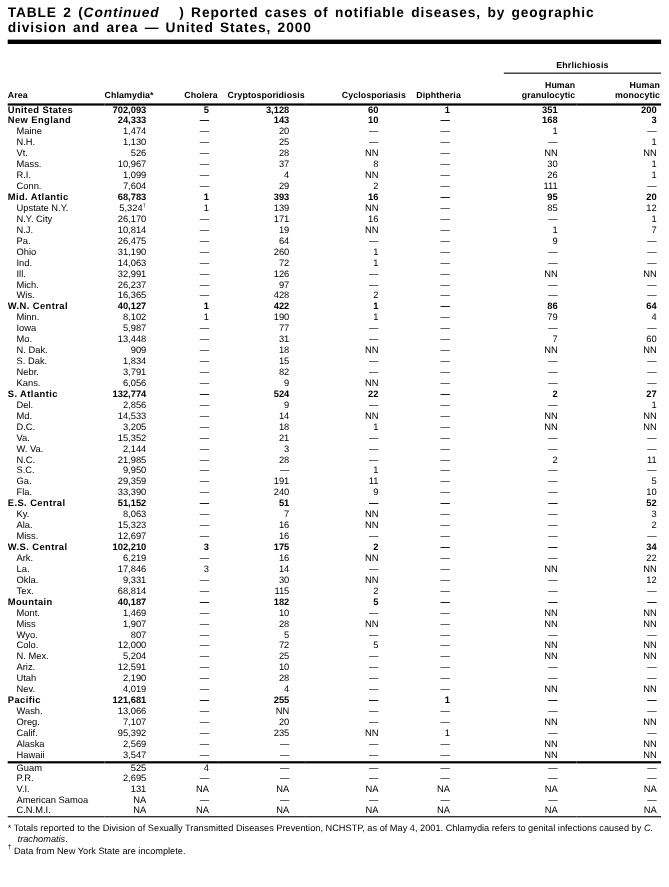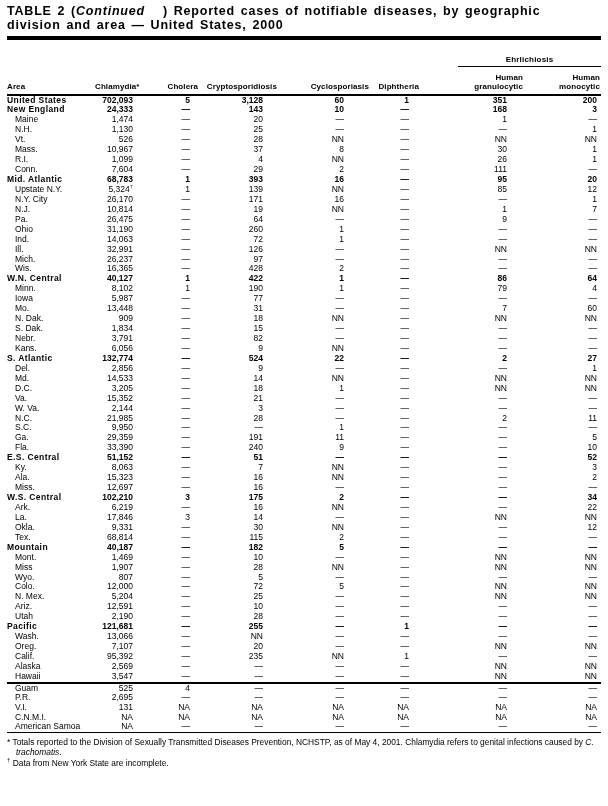--- a/index.html
+++ b/index.html
@@ -634,20 +634,30 @@
         <tr>
           <td class="area ind">Utah</td>
           <td class="num c0">2,190</td>
           <td class="num c1">—</td>
           <td class="num c2">28</td>
           <td class="num c3">—</td>
           <td class="num c4">—</td>
           <td class="num c5">—</td>
           <td class="num c6">—</td>
         </tr>
+        <tr>
+          <td class="area ind">Nev.</td>
+          <td class="num c0">4,019</td>
+          <td class="num c1">—</td>
+          <td class="num c2">4</td>
+          <td class="num c3">—</td>
+          <td class="num c4">—</td>
+          <td class="num c5">NN</td>
+          <td class="num c6">NN</td>
+        </tr>
         <tr class="bold">
           <td class="area">Pacific</td>
           <td class="num c0">121,681</td>
           <td class="num c1">—</td>
           <td class="num c2">255</td>
           <td class="num c3">—</td>
           <td class="num c4">1</td>
           <td class="num c5">—</td>
           <td class="num c6">—</td>
         </tr>
@@ -727,39 +737,39 @@
           <td class="area ind">V.I.</td>
           <td class="num c0">131</td>
           <td class="num c1">NA</td>
           <td class="num c2">NA</td>
           <td class="num c3">NA</td>
           <td class="num c4">NA</td>
           <td class="num c5">NA</td>
           <td class="num c6">NA</td>
         </tr>
         <tr>
+          <td class="area ind">American Samoa</td>
+          <td class="num c0">NA</td>
+          <td class="num c1">—</td>
+          <td class="num c2">—</td>
+          <td class="num c3">—</td>
+          <td class="num c4">—</td>
+          <td class="num c5">—</td>
+          <td class="num c6">—</td>
+        </tr>
+        <tr>
           <td class="area ind">C.N.M.I.</td>
           <td class="num c0">NA</td>
           <td class="num c1">NA</td>
           <td class="num c2">NA</td>
           <td class="num c3">NA</td>
           <td class="num c4">NA</td>
           <td class="num c5">NA</td>
           <td class="num c6">NA</td>
         </tr>
-        <tr>
-          <td class="area ind">American Samoa</td>
-          <td class="num c0">NA</td>
-          <td class="num c1">—</td>
-          <td class="num c2">—</td>
-          <td class="num c3">—</td>
-          <td class="num c4">—</td>
-          <td class="num c5">—</td>
-          <td class="num c6">—</td>
-        </tr>
       </tbody>
   </table>
 
   <div class="footnotes">
     <div class="fn"><span>*</span> <span>Totals reported to the Division of Sexually Transmitted Diseases Prevention, NCHSTP, as of May 4, 2001. Chlamydia refers to genital infections caused by </span><i>C. trachomatis</i><span>.</span></div>
     <div class="fn"><sup>†</sup> <span>Data from New York State are incomplete.</span></div>
   </div>
 
 </div>
 

